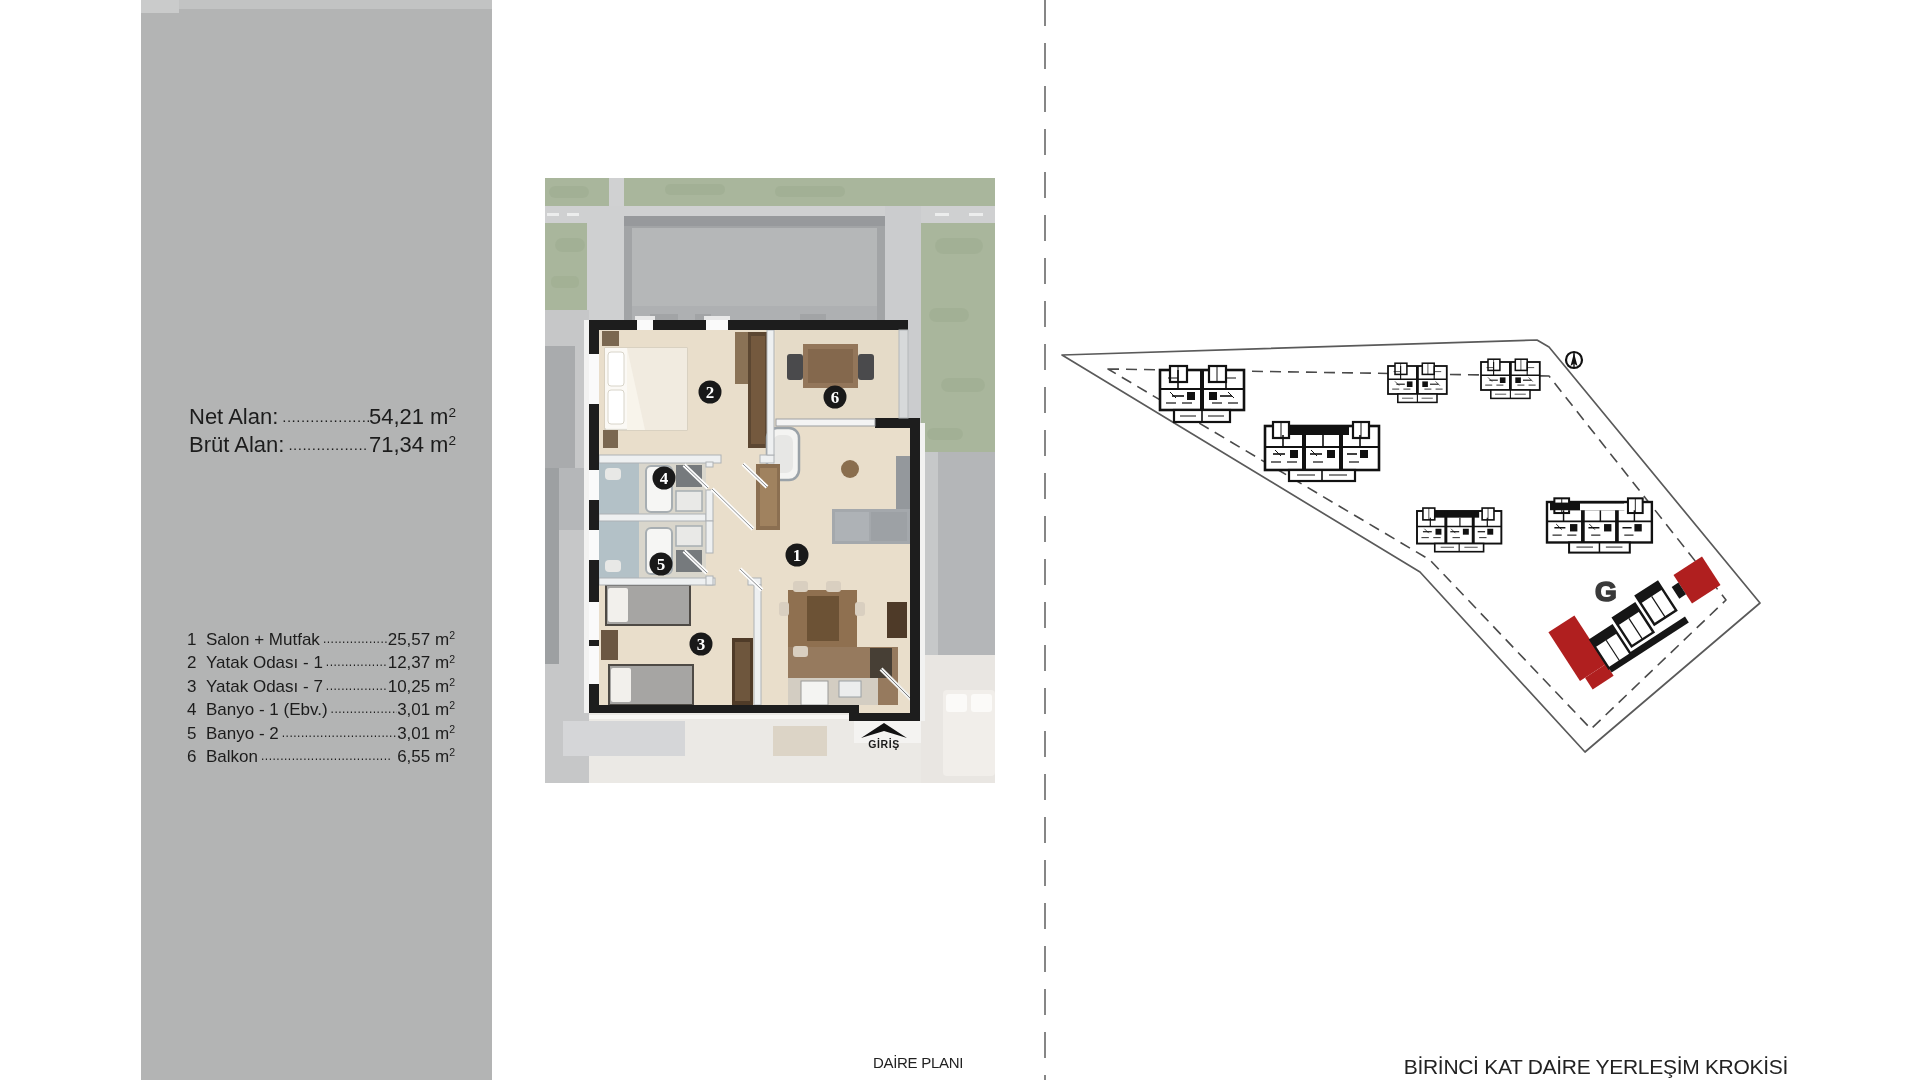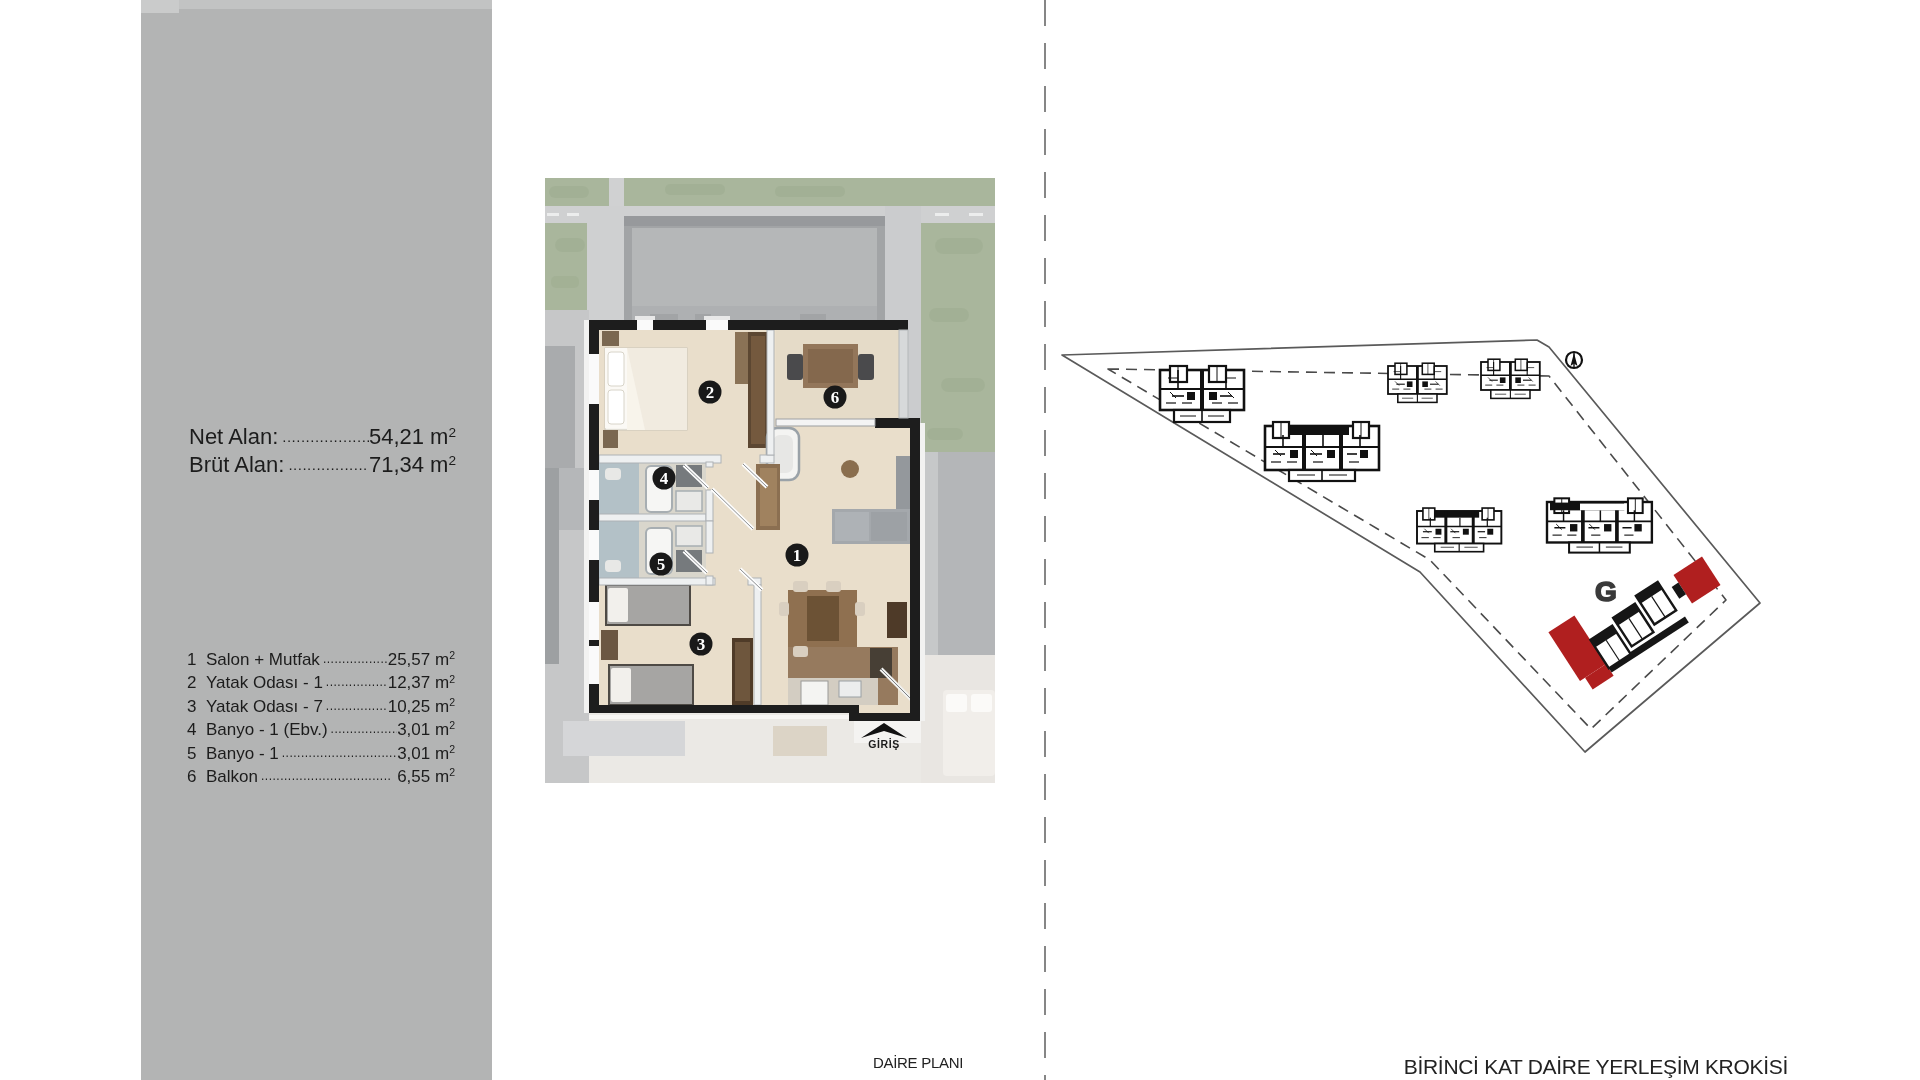--- a/index.html
+++ b/index.html
@@ -1,19 +1,19 @@
 <!DOCTYPE html>
 <html><head>
 <meta charset="utf-8">
 <style>
   html,body{margin:0;padding:0;width:1920px;height:1080px;background:#ffffff;
     font-family:"Liberation Sans", sans-serif; overflow:hidden;}
   .abs{position:absolute;}
   #graybar{left:141px;top:0;width:351px;height:1080px;background:#b3b4b4;}
-  .blk{color:#1c1c1c;margin-top:20px;}
+  .blk{color:#1c1c1c;}
   .row{display:flex;align-items:baseline;}
   .dots{flex:1;overflow:hidden;white-space:nowrap;color:#1c1c1c;}
   sup{font-size:62%;vertical-align:baseline;position:relative;top:-0.55em;}
   #netbrut{left:189px;top:404px;width:267px;font-size:22px;line-height:25px;}
   #netbrut .dots{font-size:15px;letter-spacing:0.5px;position:relative;top:-2px;padding:0 4px;}
   #roomlist{left:187px;top:629px;width:268px;font-size:17px;line-height:21.4px;}
   #roomlist .num{width:19px;flex:none;}
   #roomlist .dots{font-size:12px;letter-spacing:0.5px;position:relative;top:-2px;padding:0 3px;}
   #cap1{left:828px;top:1054px;width:180px;text-align:center;font-size:15px;letter-spacing:-0.3px;color:#222;}
   #cap2{left:1388px;top:1055px;width:400px;text-align:right;font-size:21px;letter-spacing:-0.3px;color:#222;white-space:nowrap;}
@@ -62,21 +62,21 @@
       <span>10,25&nbsp;m<sup>2</sup></span>
     </div>
   <div class="row">
       <span class="num">4</span>
       <span>Banyo - 1 (Ebv.)</span>
       <span class="dots">..................................</span>
       <span>3,01&nbsp;m<sup>2</sup></span>
     </div>
   <div class="row">
       <span class="num">5</span>
-      <span>Banyo - 1</span>
+      <span>Banyo - 2</span>
       <span class="dots">..................................</span>
       <span>3,01&nbsp;m<sup>2</sup></span>
     </div>
   <div class="row">
       <span class="num">6</span>
       <span>Balkon</span>
       <span class="dots">..................................</span>
       <span>6,55&nbsp;m<sup>2</sup></span>
     </div>
 </div>

